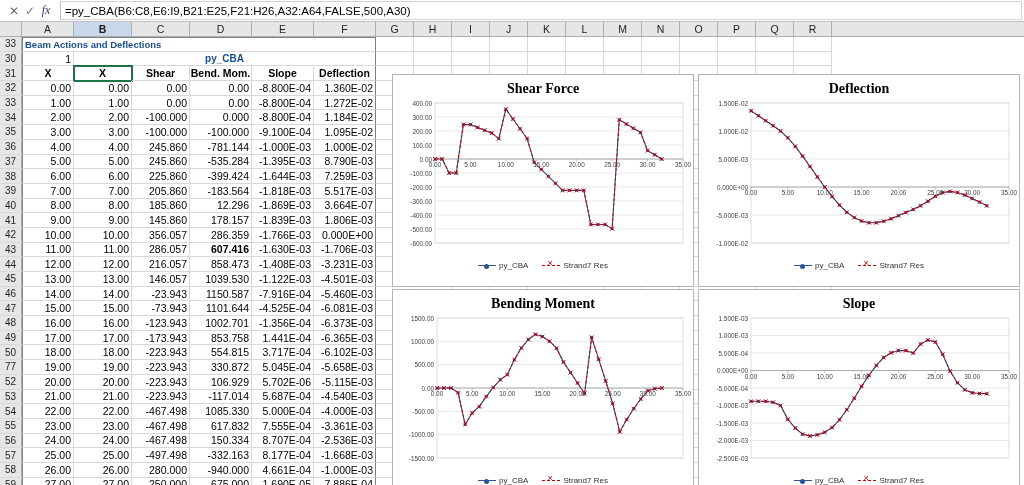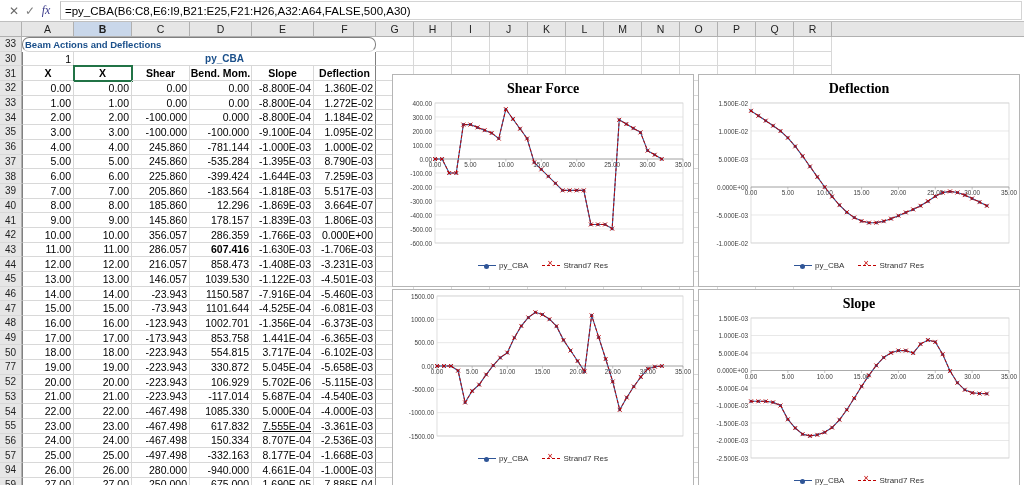--- a/index.html
+++ b/index.html
@@ -79,21 +79,21 @@
   }
   .cell.num { justify-content: flex-end; }
   .cell.ctr { justify-content: center; }
   .cell.ttl { font-weight: bold; color: #1a4f8a; }
   .cell.hdr { font-weight: bold; }
   .cell.blank { border-right: 1px solid #d8d8d8; }
   .selbox { outline: 2px solid #217346; outline-offset: -1px; }
   
   .tblleft { border-left: 1px solid #808080; }
   .tblright { border-right: 1px solid #808080; }
-  .tbltop { border-top: 1px solid #808080; border-radius: 7px; }
+  .tbltop { border-top: 1px solid #808080; }
 
   
   .chart-box {
     position: absolute; background: #ffffff;
     border: 1px solid #b5b5b5;
   }
   .chart-title {
     text-align: center; font-weight: bold; color: #000;
     font-family: "Liberation Serif", serif;
   }
@@ -691,21 +691,21 @@
         <div class="cell blank" style="width: 38px;"></div>
         <div class="cell blank" style="width: 38px;"></div>
         <div class="cell blank" style="width: 38px;"></div>
       </div>
       <div class="row">
         <div class="rh">55</div>
         <div class="cell num tblleft" style="width: 52px;">23.00</div>
         <div class="cell num" style="width: 58px;">23.00</div>
         <div class="cell num" style="width: 58px;">-467.498</div>
         <div class="cell num" style="width: 62px;">617.832</div>
-        <div class="cell num" style="width: 62px; text-decoration: underline;">7.555E-04</div>
+        <div class="cell num" style="width: 62px;">7.555E-04</div>
         <div class="cell num tblright" style="width: 62px;">-3.361E-03</div>
         <div class="cell blank" style="width: 38px;"></div>
         <div class="cell blank" style="width: 38px;"></div>
         <div class="cell blank" style="width: 38px;"></div>
         <div class="cell blank" style="width: 38px;"></div>
         <div class="cell blank" style="width: 38px;"></div>
         <div class="cell blank" style="width: 38px;"></div>
         <div class="cell blank" style="width: 38px;"></div>
         <div class="cell blank" style="width: 38px;"></div>
         <div class="cell blank" style="width: 38px;"></div>
@@ -749,21 +749,21 @@
         <div class="cell blank" style="width: 38px;"></div>
         <div class="cell blank" style="width: 38px;"></div>
         <div class="cell blank" style="width: 38px;"></div>
         <div class="cell blank" style="width: 38px;"></div>
         <div class="cell blank" style="width: 38px;"></div>
         <div class="cell blank" style="width: 38px;"></div>
         <div class="cell blank" style="width: 38px;"></div>
         <div class="cell blank" style="width: 38px;"></div>
       </div>
       <div class="row">
-        <div class="rh">94</div>
+        <div class="rh">58</div>
         <div class="cell num tblleft" style="width: 52px;">26.00</div>
         <div class="cell num" style="width: 58px;">26.00</div>
         <div class="cell num" style="width: 58px;">280.000</div>
         <div class="cell num" style="width: 62px;">-940.000</div>
         <div class="cell num" style="width: 62px;">4.661E-04</div>
         <div class="cell num tblright" style="width: 62px;">-1.000E-03</div>
         <div class="cell blank" style="width: 38px;"></div>
         <div class="cell blank" style="width: 38px;"></div>
         <div class="cell blank" style="width: 38px;"></div>
         <div class="cell blank" style="width: 38px;"></div>
@@ -1097,20 +1097,21 @@
         <span>py_CBA</span>
       </div>
       <div class="item">
         <span class="swatch-x"></span>
         <span>Strand7 Res</span>
       </div>
     </div>
   </div>
 
   <div class="chart-box" style="left:392px; top:252px; width:302px; height:213px;">
+    <div class="chart-title" style="font-size:14px; margin-top:6px;">Bending Moment</div>
     <svg id="svg-bending" width="300" height="160" viewBox="0 0 300 160">
         <rect x="44" y="6" width="246" height="140" fill="#fff" stroke="#d0d0d0" stroke-width="0.7"></rect>
         <line x1="44" y1="146" x2="290" y2="146" stroke="#d9d9d9" stroke-width="0.6"></line>
         <line x1="44" y1="122.66666666666667" x2="290" y2="122.66666666666667" stroke="#d9d9d9" stroke-width="0.6"></line>
         <line x1="44" y1="99.33333333333333" x2="290" y2="99.33333333333333" stroke="#d9d9d9" stroke-width="0.6"></line>
         <line x1="44" y1="76" x2="290" y2="76" stroke="#d9d9d9" stroke-width="0.6"></line>
         <line x1="44" y1="52.666666666666664" x2="290" y2="52.666666666666664" stroke="#d9d9d9" stroke-width="0.6"></line>
         <line x1="44" y1="29.333333333333332" x2="290" y2="29.333333333333332" stroke="#d9d9d9" stroke-width="0.6"></line>
         <line x1="44" y1="6" x2="290" y2="6" stroke="#d9d9d9" stroke-width="0.6"></line>
         <text x="41" y="148.6" text-anchor="end" font-size="6.4" fill="#404040">-1500.00</text>

